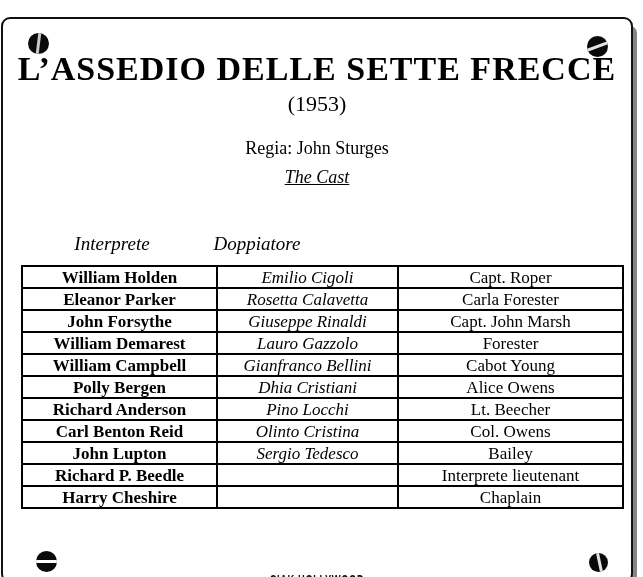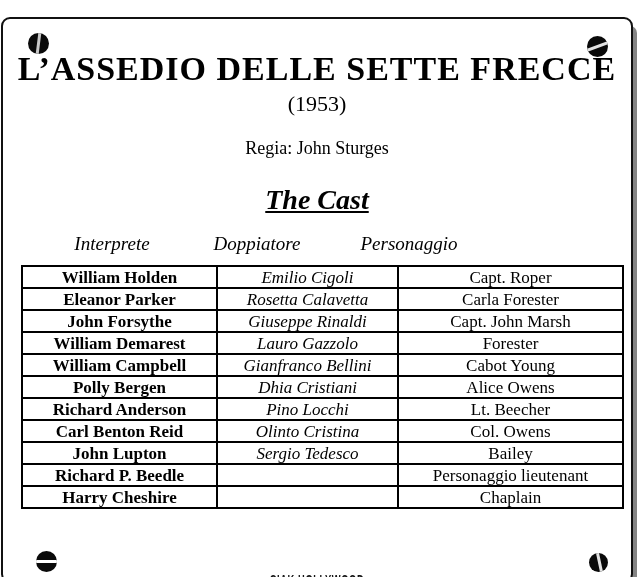--- a/index.html
+++ b/index.html
@@ -56,24 +56,23 @@
     margin: 0;
     font-size: 34px;
     font-weight: bold;
     letter-spacing: 1px;
     line-height: 1;
   }
   .title-en { font-size: 26px; margin-top: 9px; }
   .year     { font-size: 22px; margin-top: 7px; }
   .director { font-size: 18px; margin-top: 24px; }
   .cast-heading {
-    margin-top: 29px;
-    font-size: 28px;
+    margin-top: 11px;
+    font-size: 18px;
     font-style: italic;
-    font-weight: bold;
   }
   .cast-heading span { text-decoration: underline; }
 
   
   .col-headers { position: absolute; left: 0; top: 214px; width: 643px; height: 26px; }
   .colh {
     position: absolute;
     transform: translateX(-50%);
     font-size: 19px;
     font-style: italic;
@@ -142,21 +141,20 @@
   <div class="header">
     <h1 class="title-it">L’ASSEDIO DELLE SETTE FRECCE</h1>
     <div class="year">(1953)</div>
     <div class="director">Regia: John Sturges</div>
     <div class="cast-heading"><span>The Cast</span></div>
   </div>
 
   <div class="col-headers">
     <span class="colh colh-2">Doppiatore</span>
     <span class="colh colh-1">Interprete</span>
-    <span class="colh colh-3">Personaggio</span>
   </div>
 
   <table class="cast">
     <tbody>
       <tr>
         <td class="c-interprete">William Holden</td>
         <td class="c-doppiatore">Emilio Cigoli</td>
         <td class="c-personaggio">Capt. Roper</td>
       </tr>
       <tr>
@@ -195,21 +193,21 @@
         <td class="c-personaggio">Col. Owens</td>
       </tr>
       <tr>
         <td class="c-interprete">John Lupton</td>
         <td class="c-doppiatore">Sergio Tedesco</td>
         <td class="c-personaggio">Bailey</td>
       </tr>
       <tr>
         <td class="c-interprete">Richard P. Beedle</td>
         <td class="c-doppiatore"></td>
-        <td class="c-personaggio">Personaggio lieutenant</td>
+        <td class="c-personaggio">Interprete lieutenant</td>
       </tr>
       <tr>
         <td class="c-interprete">Harry Cheshire</td>
         <td class="c-doppiatore"></td>
         <td class="c-personaggio">Chaplain</td>
       </tr>
     </tbody>
   </table>
 
   <div class="logo">CIAK HOLLYWOOD</div>

